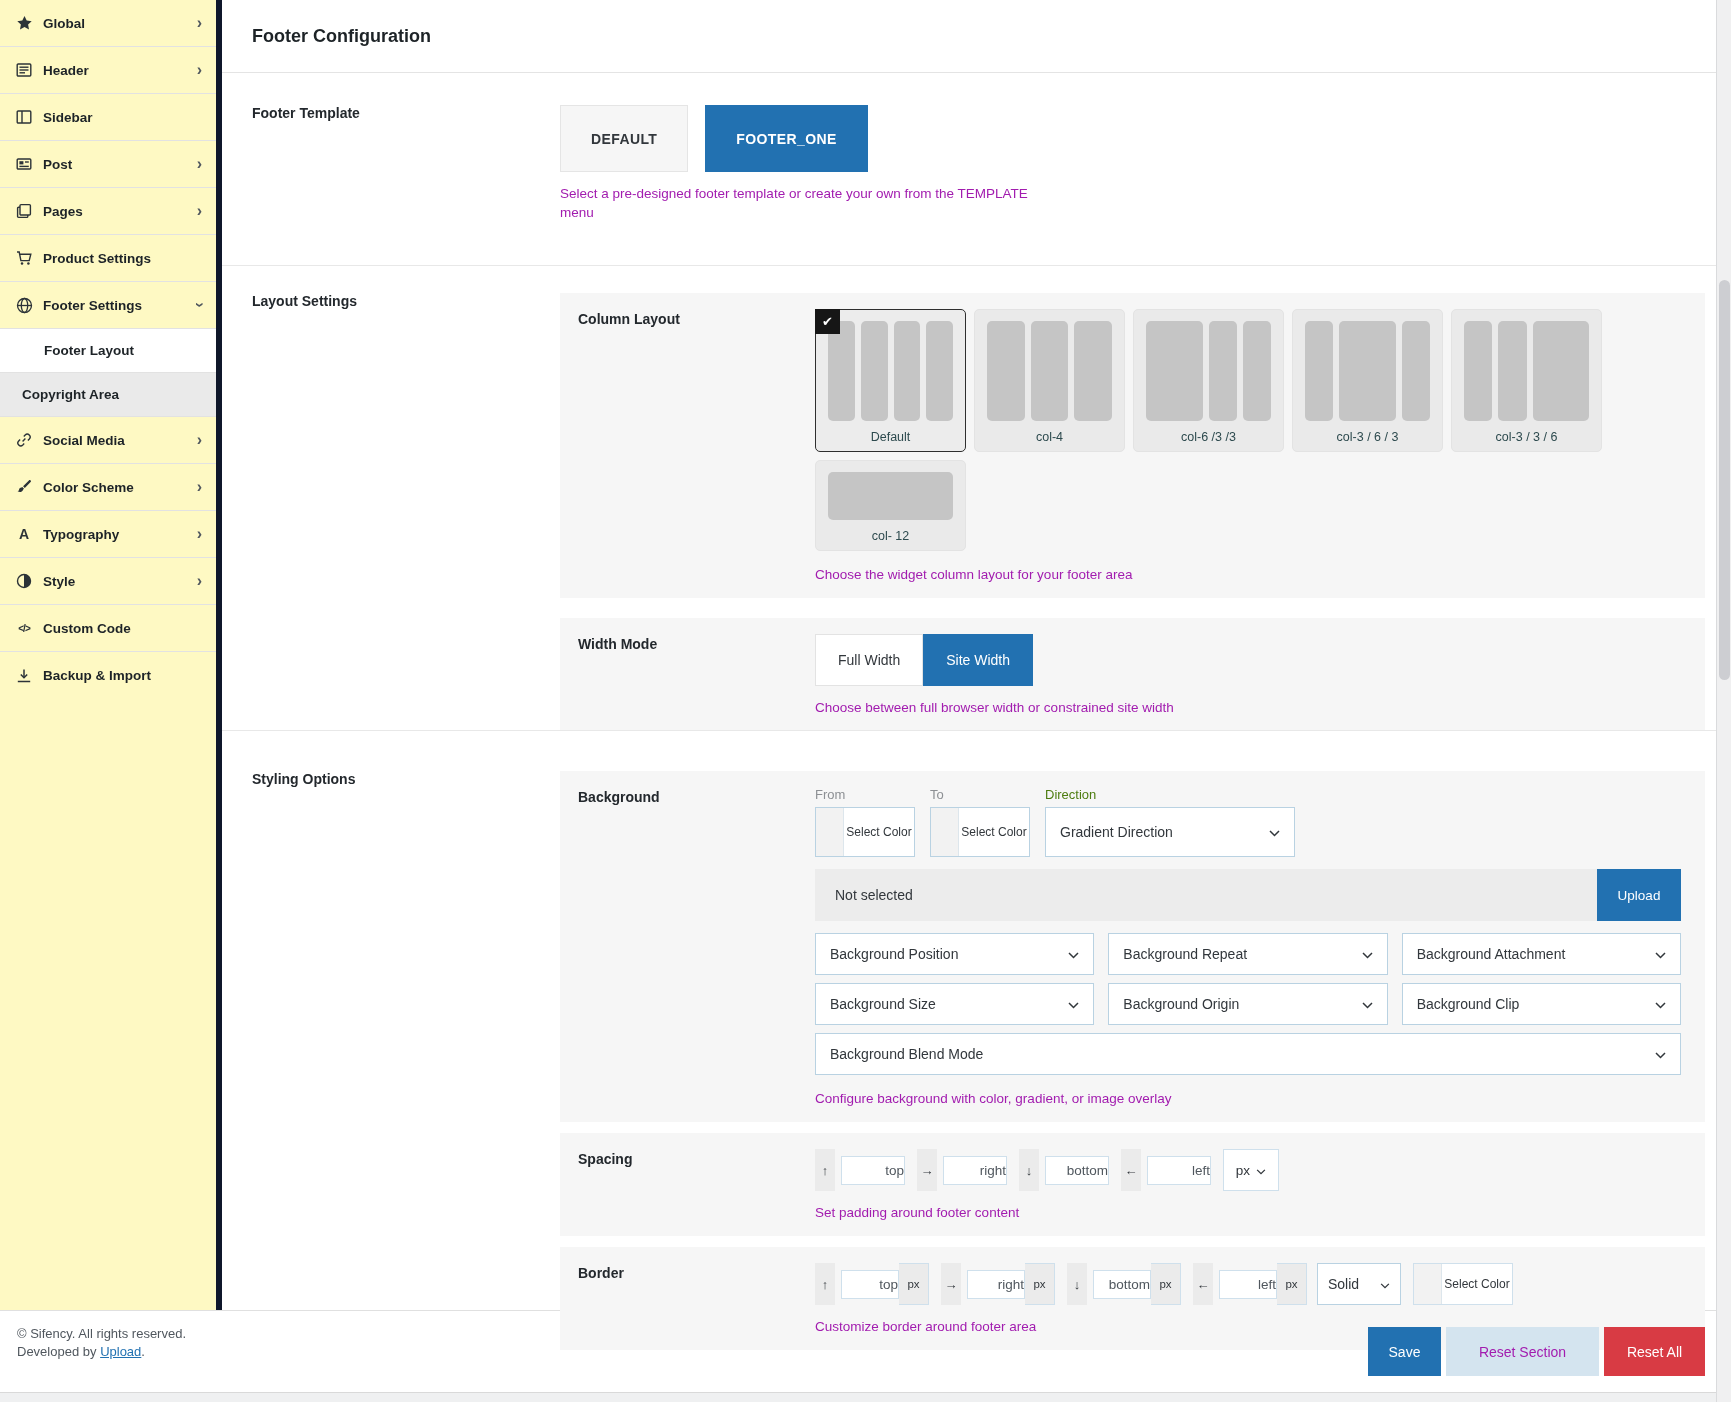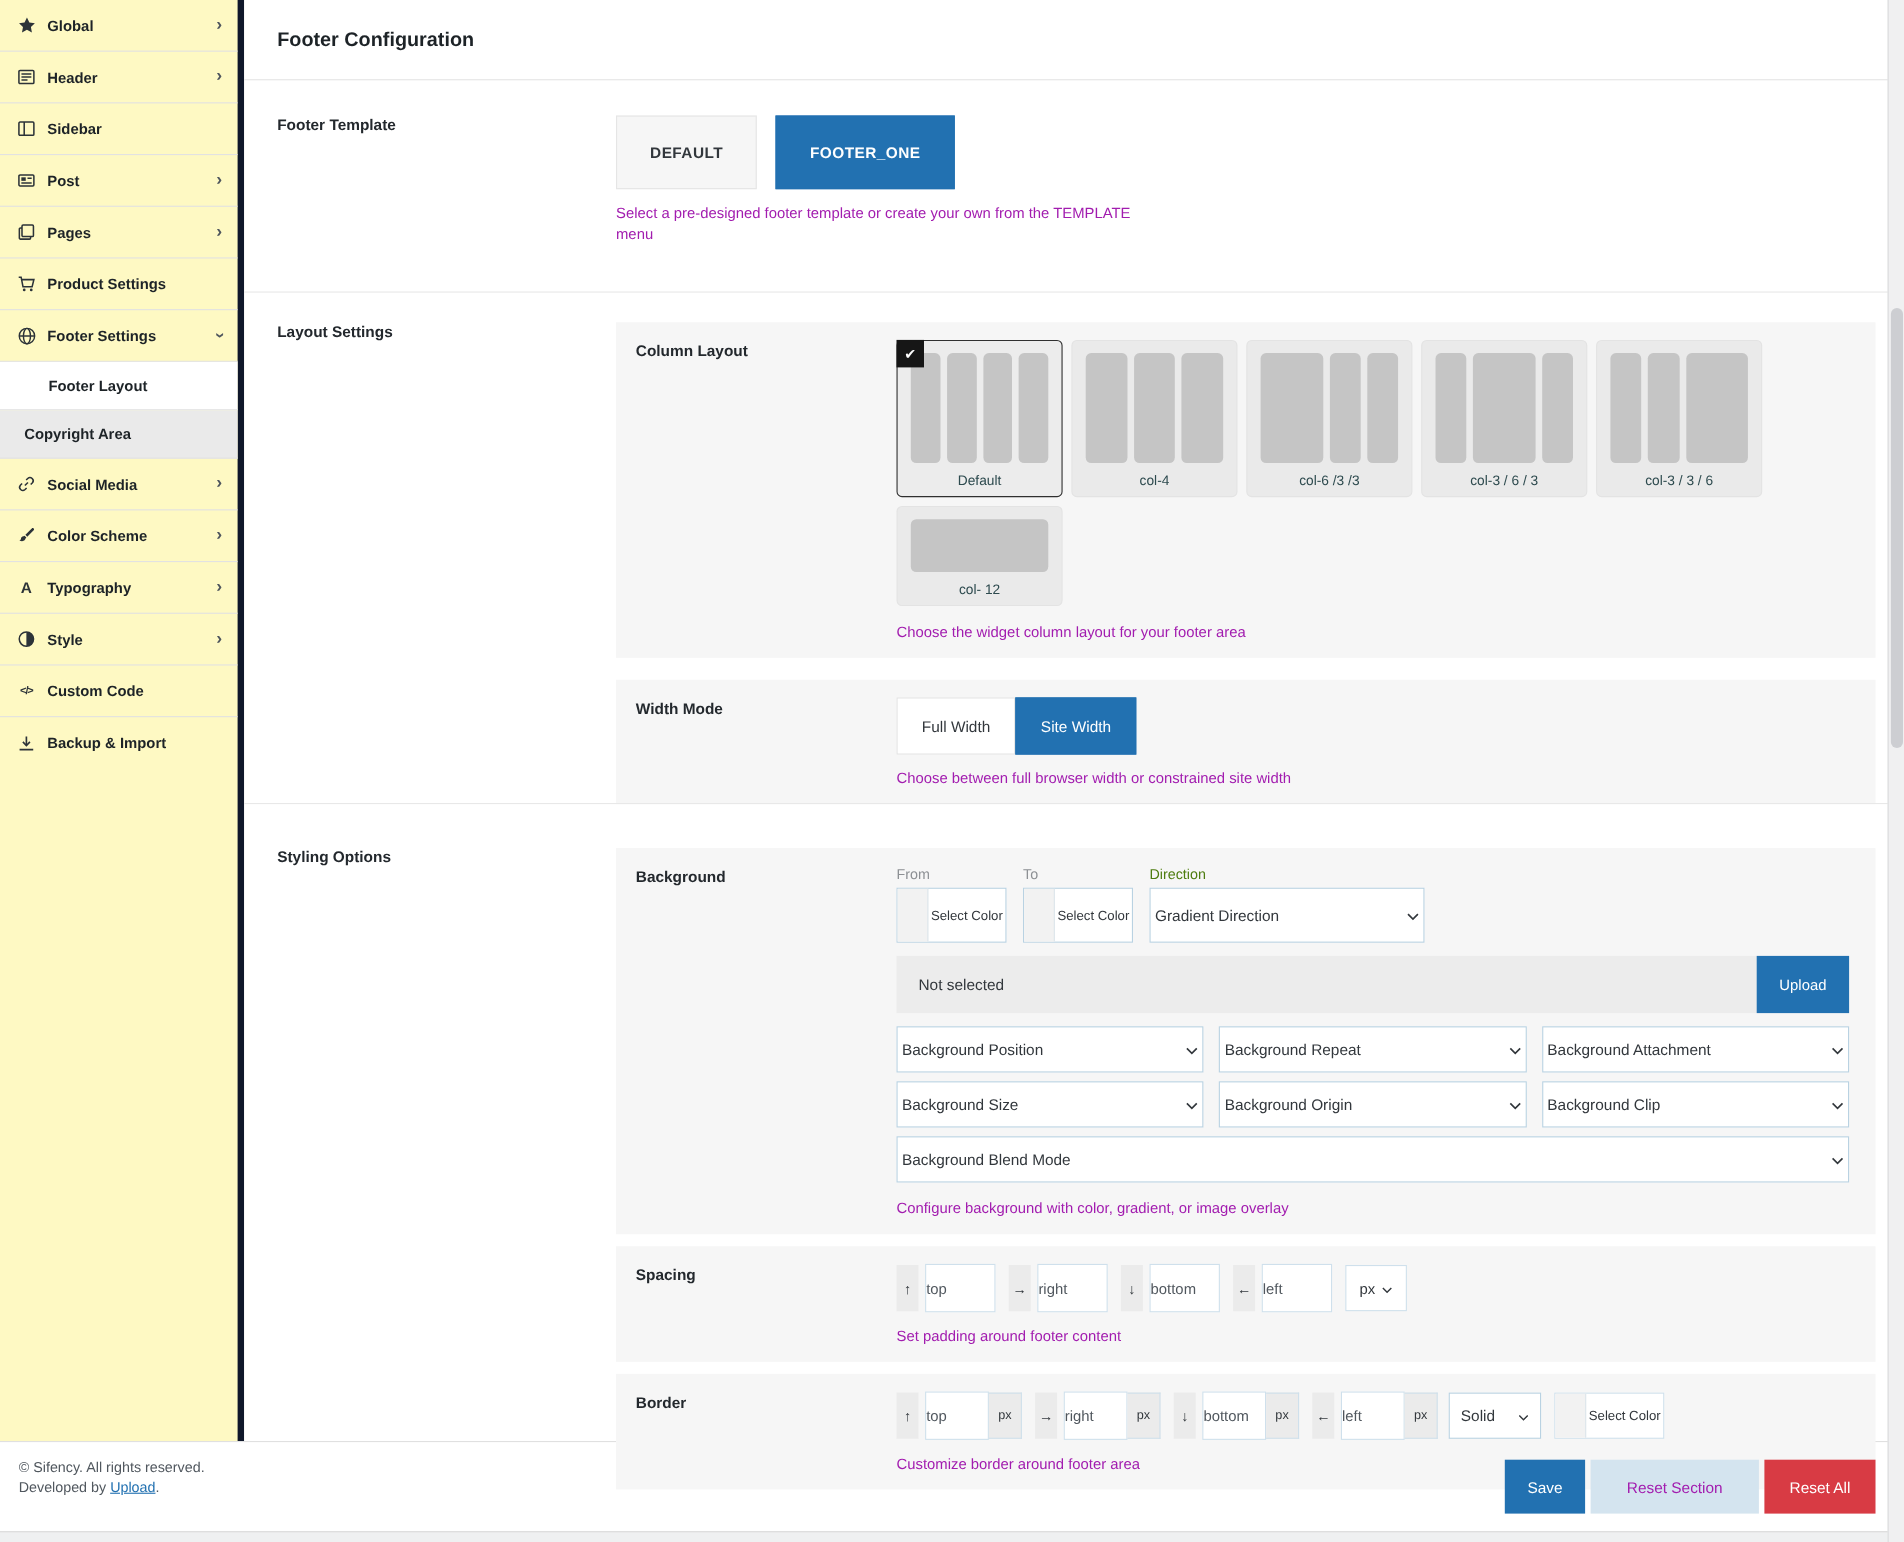--- a/index.html
+++ b/index.html
@@ -76,38 +76,38 @@
 
   
   .bg-pickrow { display:flex; gap:15px; }
   .pick-col .mini-label { font-size:13px; color:#8d9094; margin-bottom:5px; }
   .pick-col .mini-label.dark { color:#4d7c0f; }
   .color-picker { width:100px; height:50px; background:#fff; border:1px solid #b9d2e2;
                   display:flex; align-items:center; cursor:pointer; }
   .color-picker .swatch { width:28px; height:100%; background:#f2f2f2; border-right:1px solid #dde6ec; }
   .color-picker .pick-label { flex:1; text-align:center; font-size:12px; color:#32373c; }
   .select { background:#fff; border:1px solid #b9d2e2; height:50px; display:flex;
-            align-items:center; padding:0 4px; cursor:pointer; color:#32373c; font-size:14px; }
+            align-items:center; padding:0 14px; cursor:pointer; color:#32373c; font-size:14px; }
   .select .caret { margin-left:auto; color:#32373c; }
   .select-direction { width:250px; }
   .upload-row { display:flex; margin-top:12px; }
   .upload-bar { flex:1; height:52px; background:#ececec; display:flex; align-items:center;
                 padding:0 20px; font-size:14px; color:#32373c; }
   .upload-btn { width:84px; height:52px; background:#2271b1; color:#fff; border:none;
                 font-family:"Liberation Sans",sans-serif; font-size:13.5px; cursor:pointer; }
   .dd-grid { display:grid; grid-template-columns:1fr 1fr 1fr; gap:8px 14px; margin-top:12px; }
   .dd-grid .select, .select.wide { height:42px; }
   .select.wide { margin-top:8px; }
   .bg-desc { margin-top:14px; }
 
   
   .dim-row { display:flex; align-items:center; }
   .dim-arrow { width:20px; height:42px; background:#ebebeb; color:#32373c; font-size:13px;
                display:flex; align-items:center; justify-content:center; margin-right:6px; }
-  .dim-input { width:64px; height:44px; border:1px solid #cfe0ec; background:#fff; text-align:left;
+  .dim-input { width:64px; height:29px; border:1px solid #cfe0ec; background:#fff; text-align:right;
                font-family:"Liberation Sans",sans-serif; font-size:13.5px; color:#32373c; outline:none; }
   .dim-input::placeholder { color:#50575e; }
   .dim-gap { width:12px; }
   .px-suffix { width:30px; height:42px; background:#ebebeb; border:1px solid #cfe0ec; border-left:none;
                display:flex; align-items:center; justify-content:center; font-size:11.5px; color:#32373c; }
   .unit-select { width:56px; height:42px; background:#fff; border:1px solid #cfe0ec; display:flex;
                  align-items:center; justify-content:center; gap:6px; font-size:13.5px;
                  color:#32373c; cursor:pointer; }
   .style-select { width:84px; height:42px; margin-left:10px; padding:0 10px; }
   .border-color { width:100px; height:42px; margin-left:12px; border-color:#cfe0ec; }

